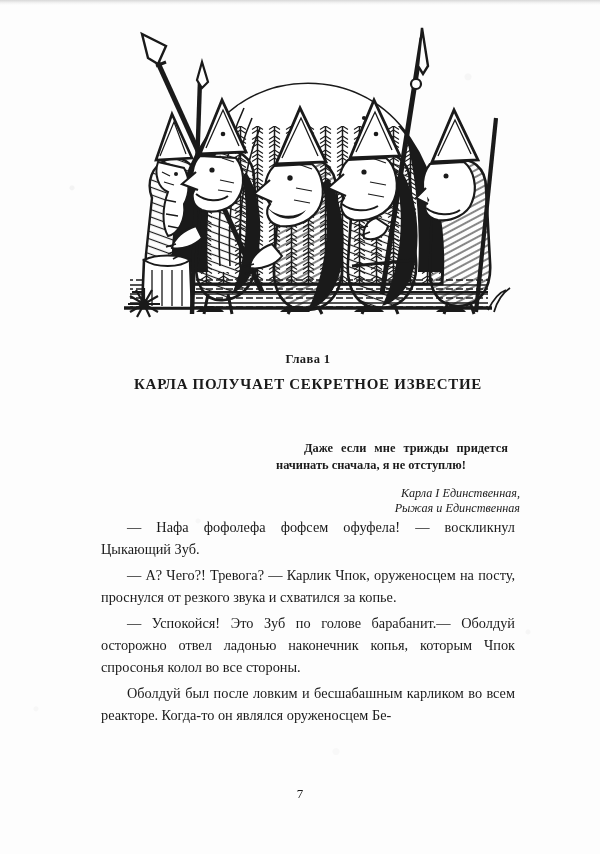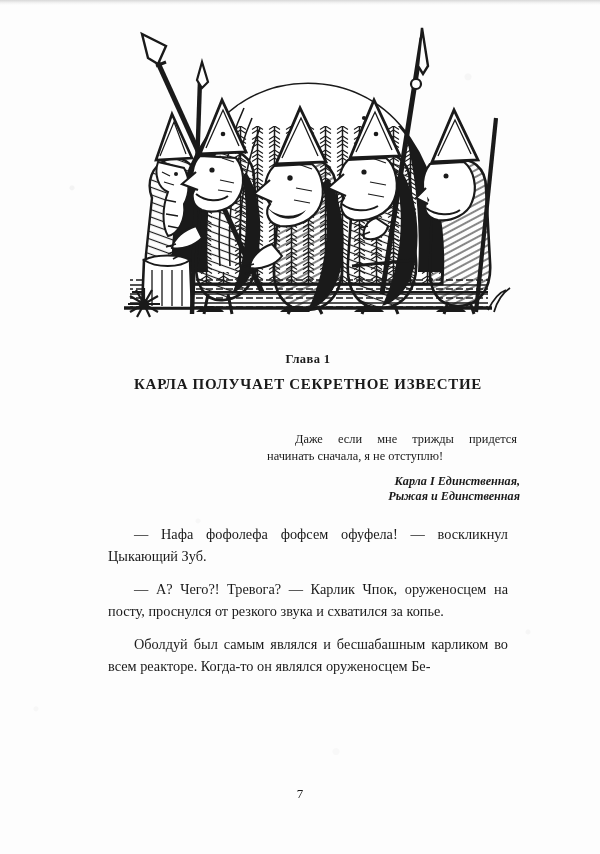--- a/index.html
+++ b/index.html
@@ -77,47 +77,47 @@
   }
 
   
   .epigraph {
     position: absolute;
     left: 96px;
     top: 428px;
     width: 424px;
   }
   .epigraph-text {
-    font-weight: normal;
+    font-weight: bold;
     font-size: 12.4px;
     line-height: 17px;
-    margin: 3px;
+    margin: 12px;
     text-align: justify;
     text-indent: 28px;
     padding-left: 168px;
     hyphens: manual;
   }
   .epigraph-attrib {
     margin: 9px 0 0 0;
     text-align: right;
     font-style: italic;
-    font-weight: bold;
+    font-weight: normal;
     font-size: 12.2px;
     line-height: 15px;
   }
 
   
   .body-text {
     position: absolute;
     left: 96px;
     top: 512px;
     width: 424px;
   }
   .body-text p {
-    margin: 12px;
+    margin: 5px;
     font-size: 14.3px;
     line-height: 21.6px;
     text-align: justify;
     text-indent: 26px;
     -webkit-hyphens: manual;
     hyphens: manual;
   }
 
   
   .folio {
@@ -338,19 +338,20 @@
     <p class="epigraph-text">Даже если мне трижды придется начинать сначала, я не отступлю!</p>
     <div class="epigraph-attrib">
       <div>Карла I Единственная,</div>
       <div>Рыжая и Единственная</div>
     </div>
   </div>
 
   <div class="body-text">
     <p>— Нафа фофолефа фофсем офуфела! — воскликнул Цыкающий Зуб.</p>
     <p>— А? Чего?! Тревога? — Карлик Чпок, оруженосцем на посту, проснулся от резкого звука и схватился за копье.</p>
-    <p>Оболдуй был самым являлся и бесшабашным карликом во всем реакторе. Когда-то он являлся оруженосцем Бе-</p>
+    <p>— Успокойся! Это Зуб по голове барабанит.— Оболдуй осторожно отвел ладонью наконечник копья, которым Чпок спросонья колол во все стороны.</p>
+    <p>Оболдуй был после ловким и бесшабашным карликом во всем реакторе. Когда-то он являлся оруженосцем Бе-</p>
   </div>
 
   <div class="folio">7</div>
 
   <div class="scan-noise"></div>
 </div>
 
 </body></html>

